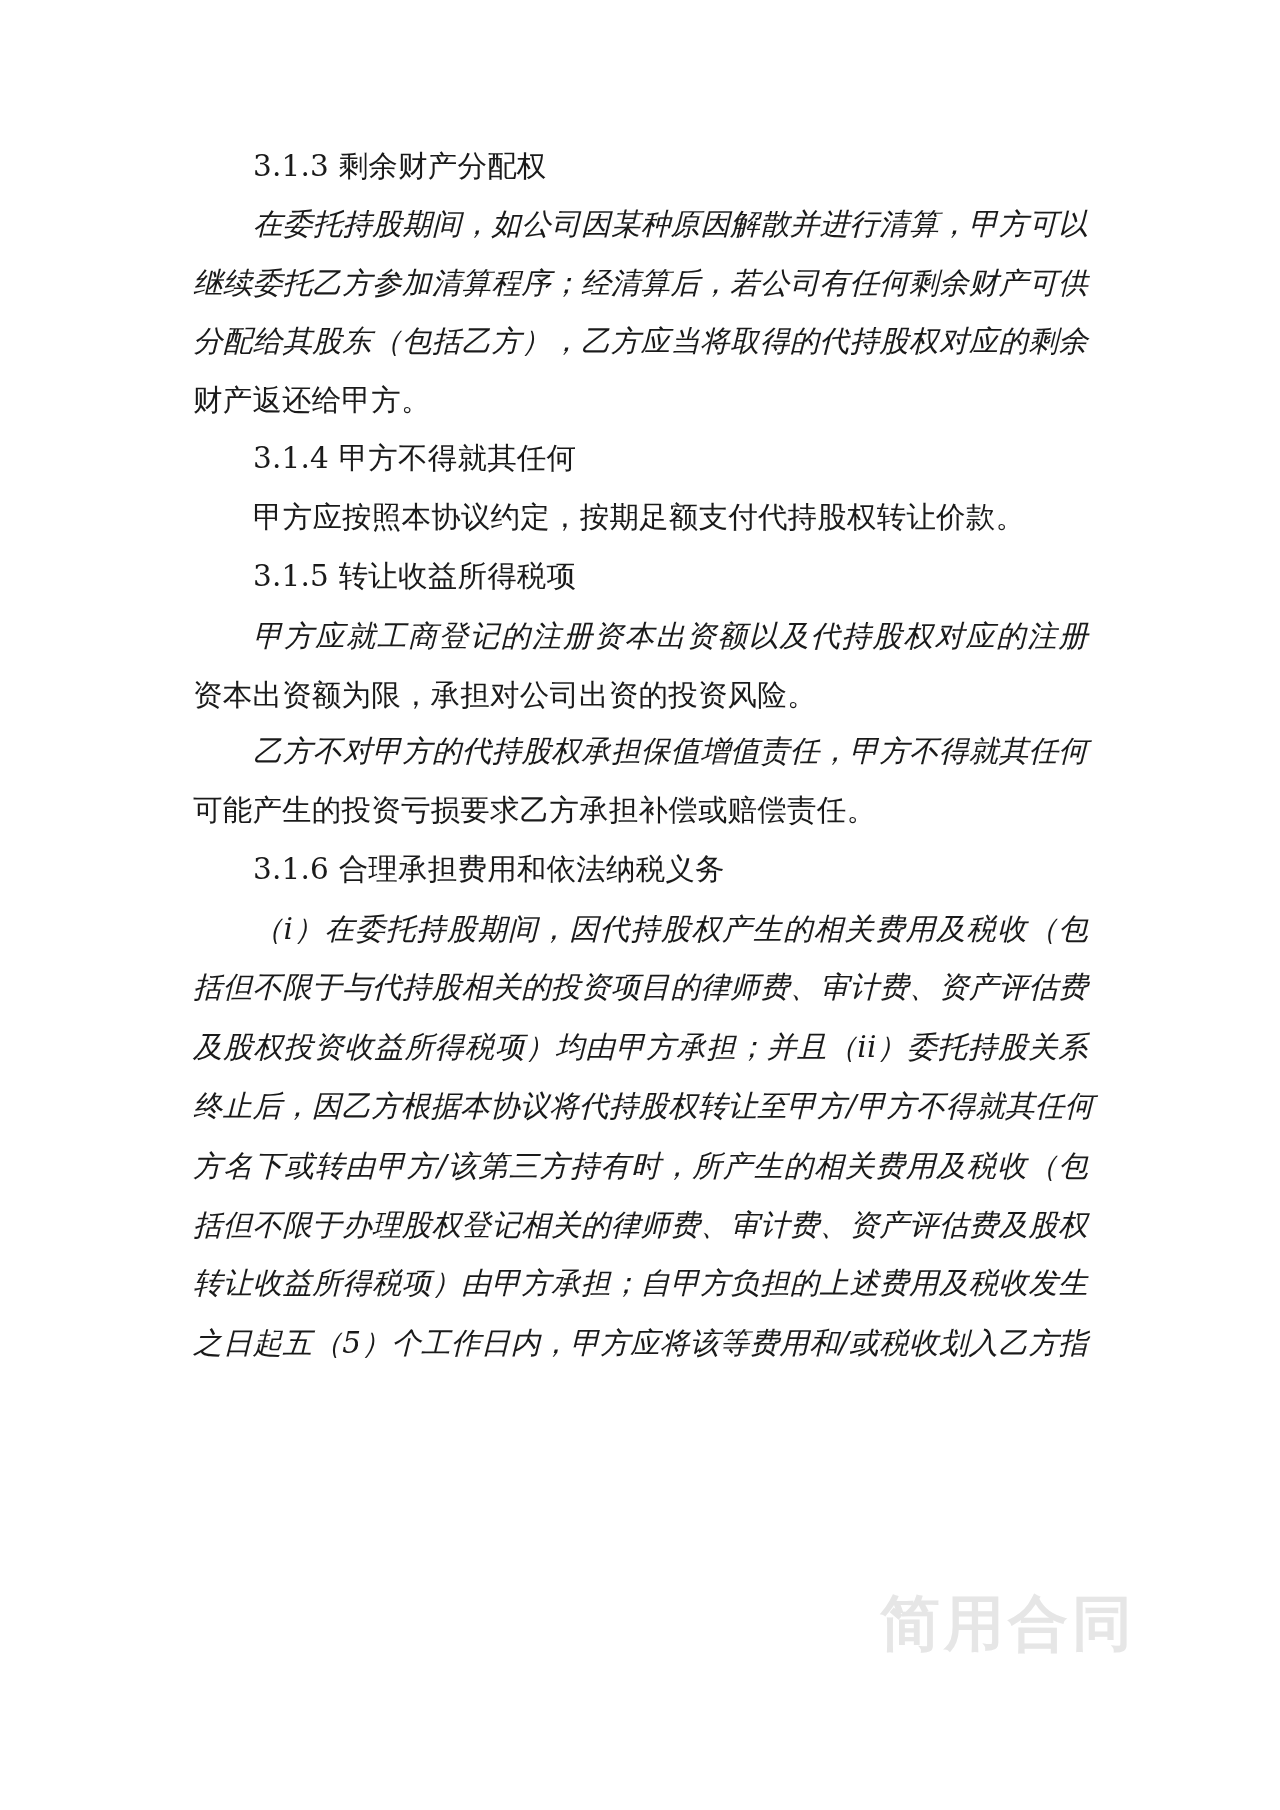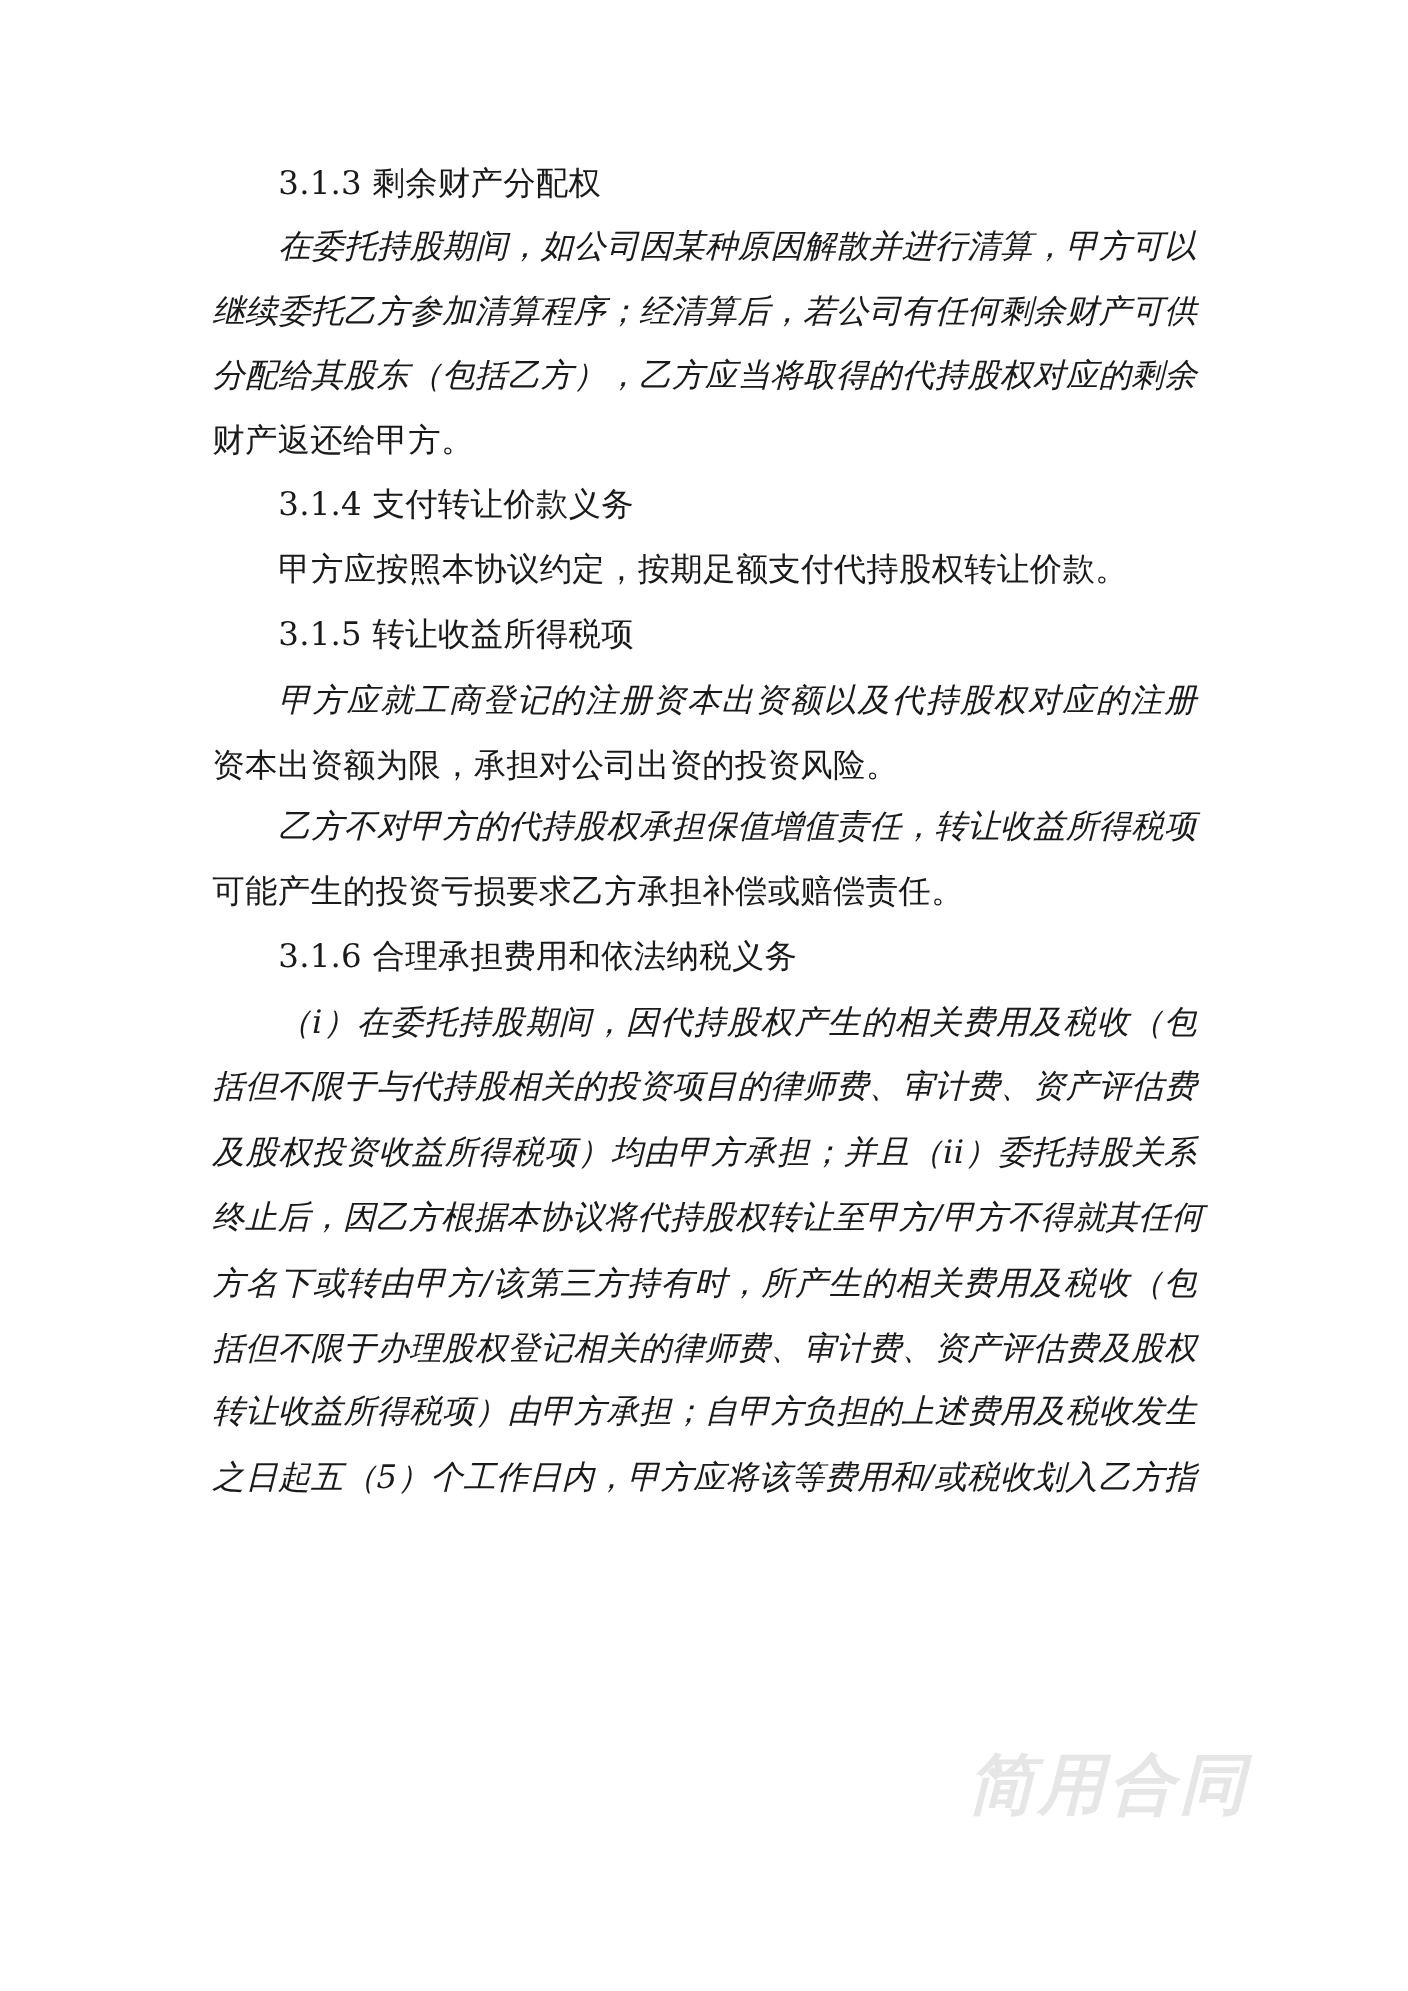--- a/index.html
+++ b/index.html
@@ -41,21 +41,20 @@
     font-style: italic;
   }
   .watermark {
     position: absolute;
     left: 880px;
     top: 1588px;
     width: 300px;
     color: #e6e6e6;
     font-family: "DejaVu Sans", "Liberation Sans", sans-serif;
     font-weight: bold;
-    font-style: italic;
     user-select: none;
   }
   .watermark .wm-title {
     font-size: 60px;
     line-height: 70px;
     letter-spacing: 4px;
     display: block;
   }
   .watermark .wm-sub {
     font-size: 32px;
@@ -68,26 +67,26 @@
 </head>
 <body>
 
 <div class="page">
   <div id="lines">
     <div class="line indent" style="top:146px">3.1.3 剩余财产分配权</div>
     <div class="line indent justify" style="top:204px">在委托持股期间，如公司因某种原因解散并进行清算，甲方可以</div>
     <div class="line justify" style="top:263px">继续委托乙方参加清算程序；经清算后，若公司有任何剩余财产可供</div>
     <div class="line justify" style="top:321px">分配给其股东（包括乙方），乙方应当将取得的代持股权对应的剩余</div>
     <div class="line" style="top:380px">财产返还给甲方。</div>
-    <div class="line indent" style="top:438px">3.1.4 支付转让价款义务</div>
+    <div class="line indent" style="top:438px">3.1.4 甲方不得就其任何</div>
     <div class="line indent" style="top:497px">甲方应按照本协议约定，按期足额支付代持股权转让价款。</div>
     <div class="line indent" style="top:556px">3.1.5 转让收益所得税项</div>
     <div class="line indent justify" style="top:616px">甲方应就工商登记的注册资本出资额以及代持股权对应的注册</div>
     <div class="line" style="top:675px">资本出资额为限，承担对公司出资的投资风险。</div>
-    <div class="line indent justify" style="top:731px">乙方不对甲方的代持股权承担保值增值责任，转让收益所得税项</div>
+    <div class="line indent justify" style="top:731px">乙方不对甲方的代持股权承担保值增值责任，甲方不得就其任何</div>
     <div class="line" style="top:790px">可能产生的投资亏损要求乙方承担补偿或赔偿责任。</div>
     <div class="line indent" style="top:849px">3.1.6 合理承担费用和依法纳税义务</div>
     <div class="line indent justify" style="top:909px">（i）在委托持股期间，因代持股权产生的相关费用及税收（包</div>
     <div class="line justify" style="top:967px">括但不限于与代持股相关的投资项目的律师费、审计费、资产评估费</div>
     <div class="line justify" style="top:1027px">及股权投资收益所得税项）均由甲方承担；并且（ii）委托持股关系</div>
     <div class="line justify" style="top:1086px">终止后，因乙方根据本协议将代持股权转让至甲方/甲方不得就其任何</div>
     <div class="line justify" style="top:1146px">方名下或转由甲方/该第三方持有时，所产生的相关费用及税收（包</div>
     <div class="line justify" style="top:1205px">括但不限于办理股权登记相关的律师费、审计费、资产评估费及股权</div>
     <div class="line justify" style="top:1263px">转让收益所得税项）由甲方承担；自甲方负担的上述费用及税收发生</div>
     <div class="line justify" style="top:1323px">之日起五（5）个工作日内，甲方应将该等费用和/或税收划入乙方指</div>

